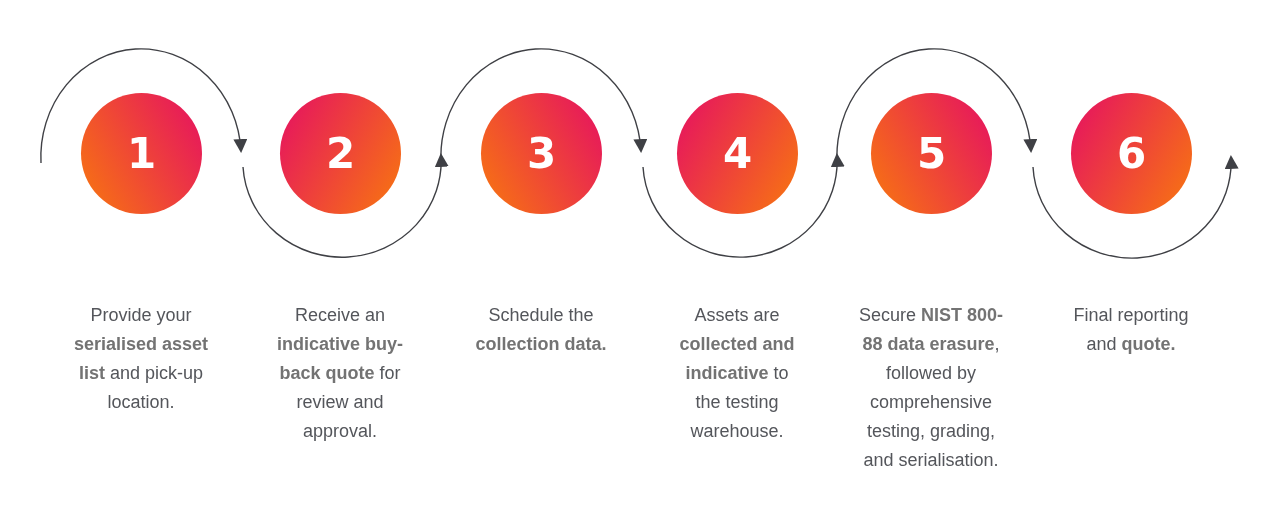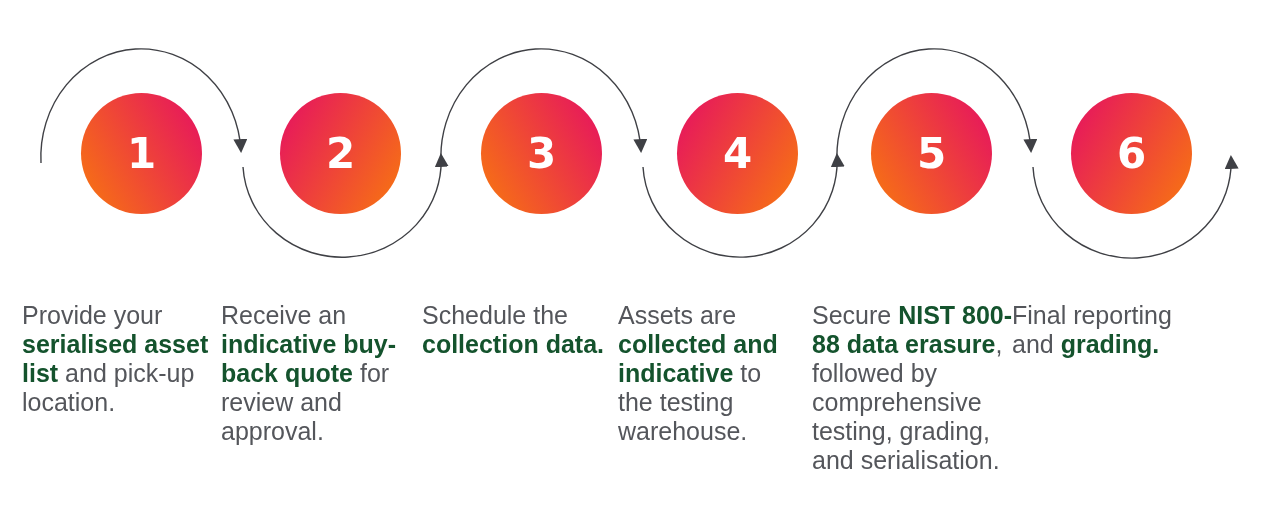--- a/index.html
+++ b/index.html
@@ -4,24 +4,24 @@
 <style>
   html,body{margin:0;padding:0;background:#ffffff;}
   body{width:1280px;height:510px;overflow:hidden;font-family:"Liberation Sans",sans-serif;position:relative;}
   #diagram{position:relative;width:1280px;height:510px;background:#ffffff;}
   svg.arcs{position:absolute;left:0;top:0;width:1280px;height:290px;}
   .step{position:absolute;top:0;width:210px;height:510px;}
   .circle{position:absolute;top:93px;left:45px;width:121px;height:121px;border-radius:50%;
           display:flex;align-items:center;justify-content:center;}
   .num{color:#ffffff;font-size:42px;font-weight:700;line-height:1;
        font-family:"DejaVu Sans",sans-serif;}
-  .desc{position:absolute;top:301px;left:-14px;right:-14px;text-align:left;
-        font-size:25px;line-height:29px;color:#54565B;}
+  .desc{position:absolute;top:301px;left:-14px;right:-14px;text-align:center;
+        font-size:18px;line-height:29px;color:#54565B;}
   .line{white-space:nowrap;}
-  .bold{font-weight:700;color:#14532d;}
+  .bold{font-weight:700;color:#737373;}
 </style>
 </head>
 <body>
 
 <div id="diagram">
 
   <svg class="arcs" viewBox="0 0 1280 290">
     <defs>
       <marker id="arrowhead" markerWidth="11" markerHeight="11" refX="8.5" refY="5" orient="auto" markerUnits="strokeWidth">
         <path d="M0,0 L10,5 L0,10 Z" fill="#3F4045"></path>
@@ -94,18 +94,18 @@
           <div class="line"><span>testing, grading,</span></div>
           <div class="line"><span>and serialisation.</span></div>
         </div>
   </div>
       <div class="step" style="left: 1026px;">
     <div class="circle" style="background: linear-gradient(120deg, rgb(229, 15, 99), rgb(248, 120, 14));">
       <span class="num">6</span>
     </div>
     <div class="desc">
           <div class="line"><span>Final reporting</span></div>
-          <div class="line"><span>and </span><span class="bold">grading.</span></div>
+          <div class="line"><span>and </span><span class="bold">quote.</span></div>
         </div>
   </div>
     </div>
 
 </div>
 
 </body></html>

